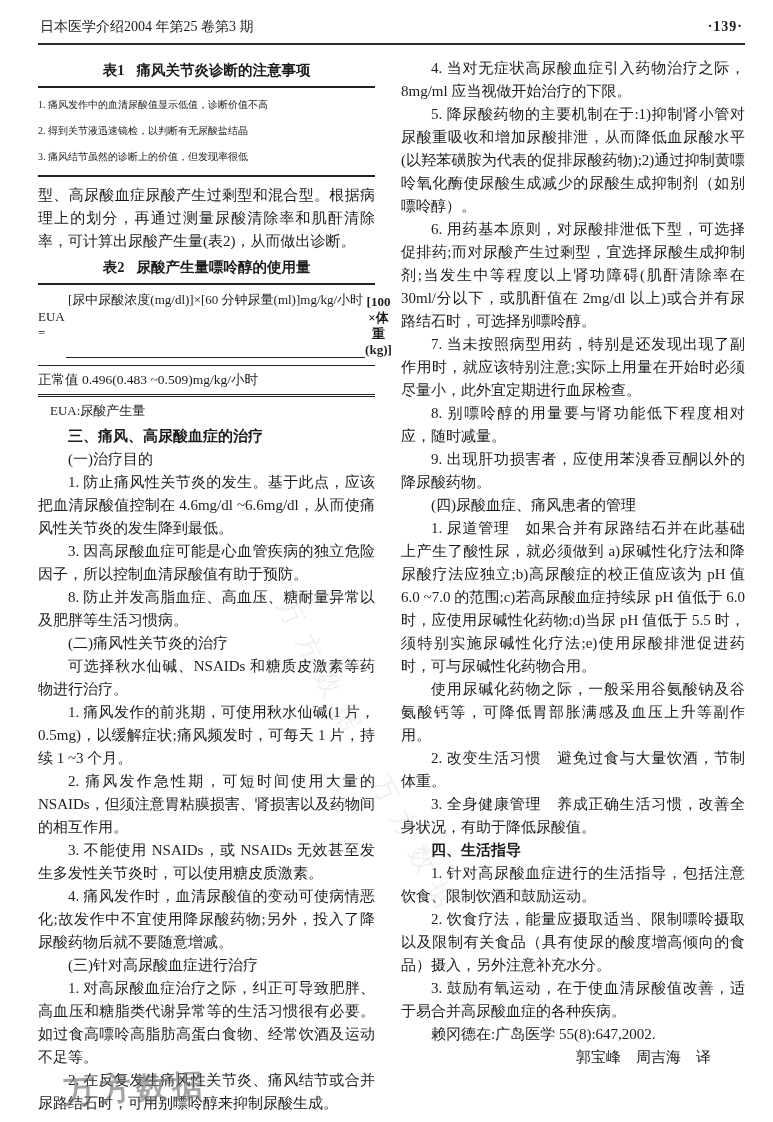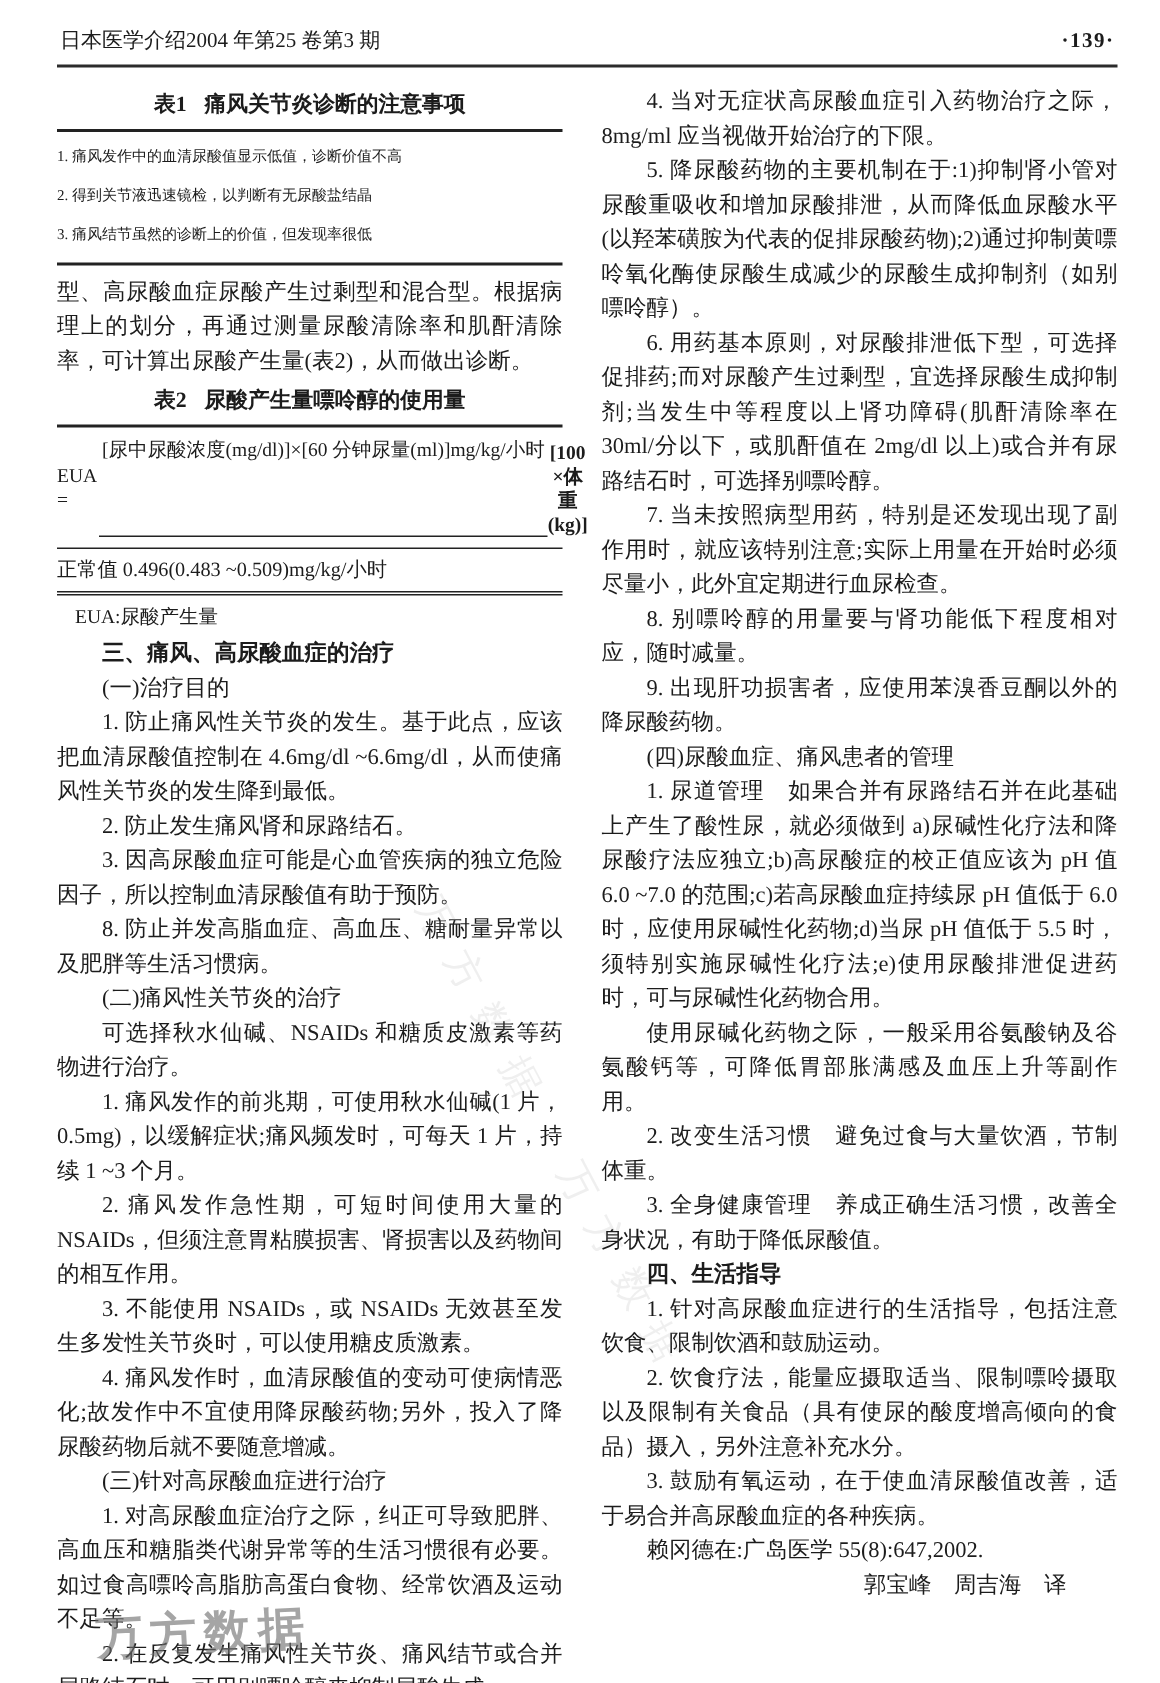--- a/index.html
+++ b/index.html
@@ -107,21 +107,20 @@
           </div>
           <div class="midrule"></div>
           <p class="normal">正常值 0.496(0.483 ~0.509)mg/kg/小时</p>
         </div>
         <p class="fnote">EUA:尿酸产生量</p>
       </div>
 
       <p class="h3">三、痛风、高尿酸血症的治疗</p>
       <p class="sub">(一)治疗目的</p>
       <p class="body">1. 防止痛风性关节炎的发生。基于此点，应该把血清尿酸值控制在 4.6mg/dl ~6.6mg/dl，从而使痛风性关节炎的发生降到最低。</p>
-      <p class="body">2. 防止发生痛风肾和尿路结石。</p>
       <p class="body">3. 因高尿酸血症可能是心血管疾病的独立危险因子，所以控制血清尿酸值有助于预防。</p>
       <p class="body">8. 防止并发高脂血症、高血压、糖耐量异常以及肥胖等生活习惯病。</p>
       <p class="sub">(二)痛风性关节炎的治疗</p>
       <p class="body">可选择秋水仙碱、NSAIDs 和糖质皮激素等药物进行治疗。</p>
       <p class="body">1. 痛风发作的前兆期，可使用秋水仙碱(1 片，0.5mg)，以缓解症状;痛风频发时，可每天 1 片，持续 1 ~3 个月。</p>
       <p class="body">2. 痛风发作急性期，可短时间使用大量的 NSAIDs，但须注意胃粘膜损害、肾损害以及药物间的相互作用。</p>
       <p class="body">3. 不能使用 NSAIDs，或 NSAIDs 无效甚至发生多发性关节炎时，可以使用糖皮质激素。</p>
       <p class="body">4. 痛风发作时，血清尿酸值的变动可使病情恶化;故发作中不宜使用降尿酸药物;另外，投入了降尿酸药物后就不要随意增减。</p>
       <p class="sub">(三)针对高尿酸血症进行治疗</p>
       <p class="body">1. 对高尿酸血症治疗之际，纠正可导致肥胖、高血压和糖脂类代谢异常等的生活习惯很有必要。如过食高嘌呤高脂肪高蛋白食物、经常饮酒及运动不足等。</p>

